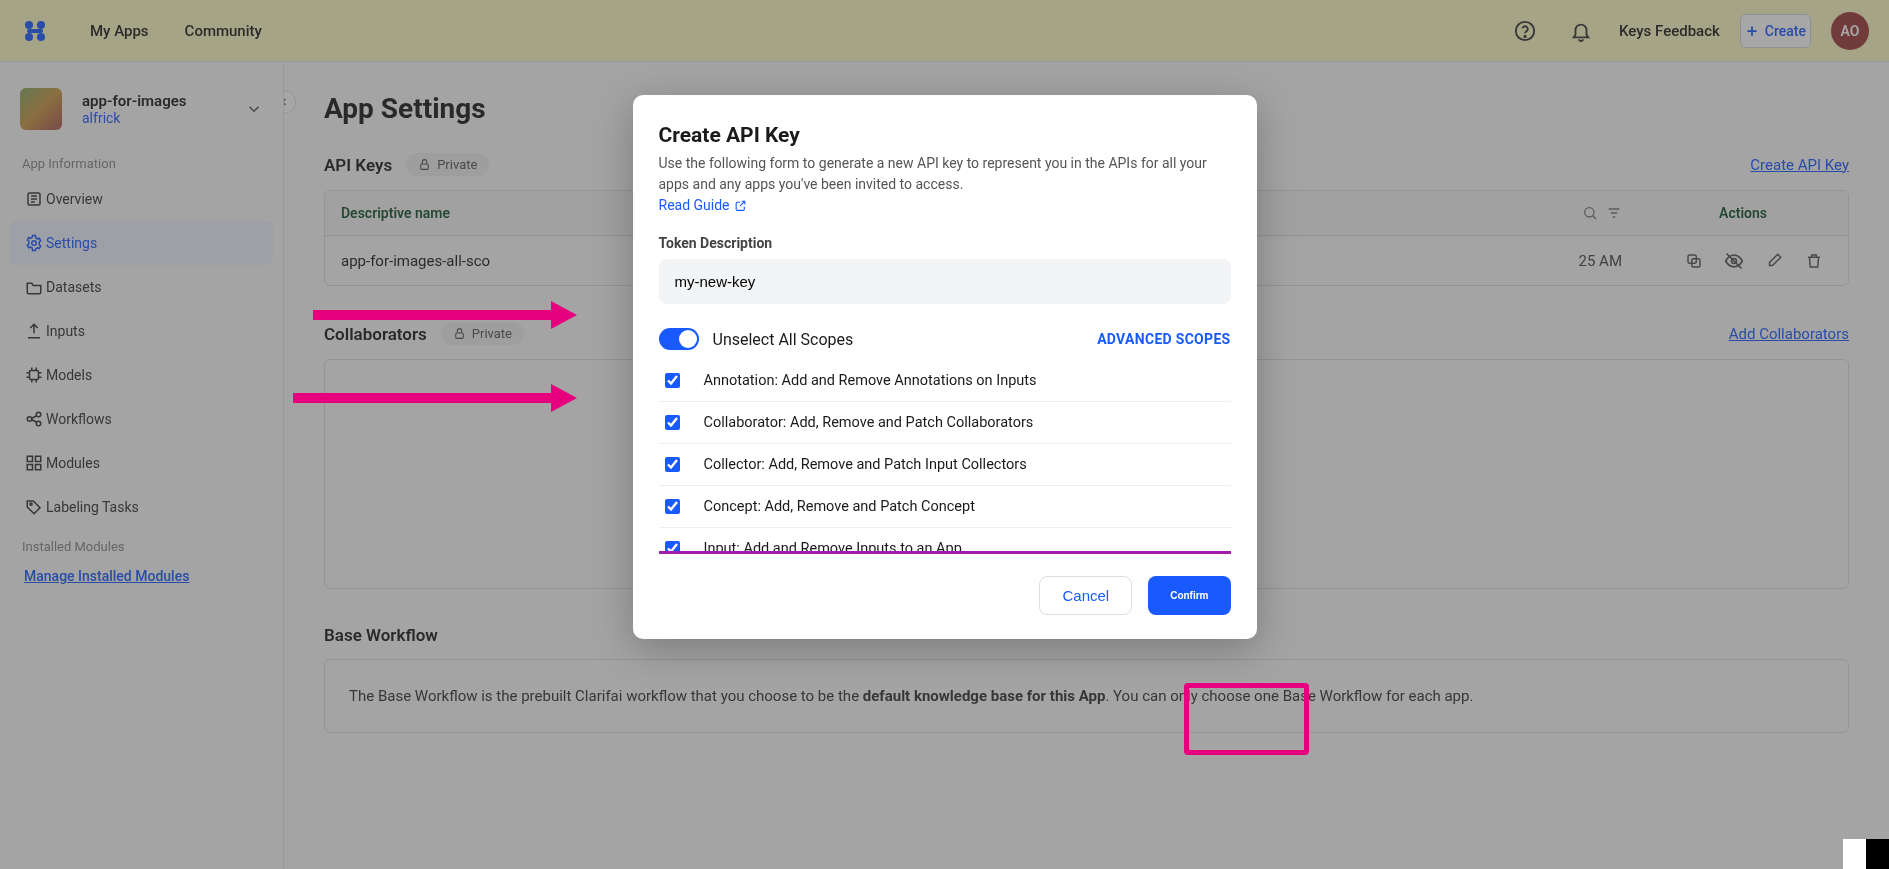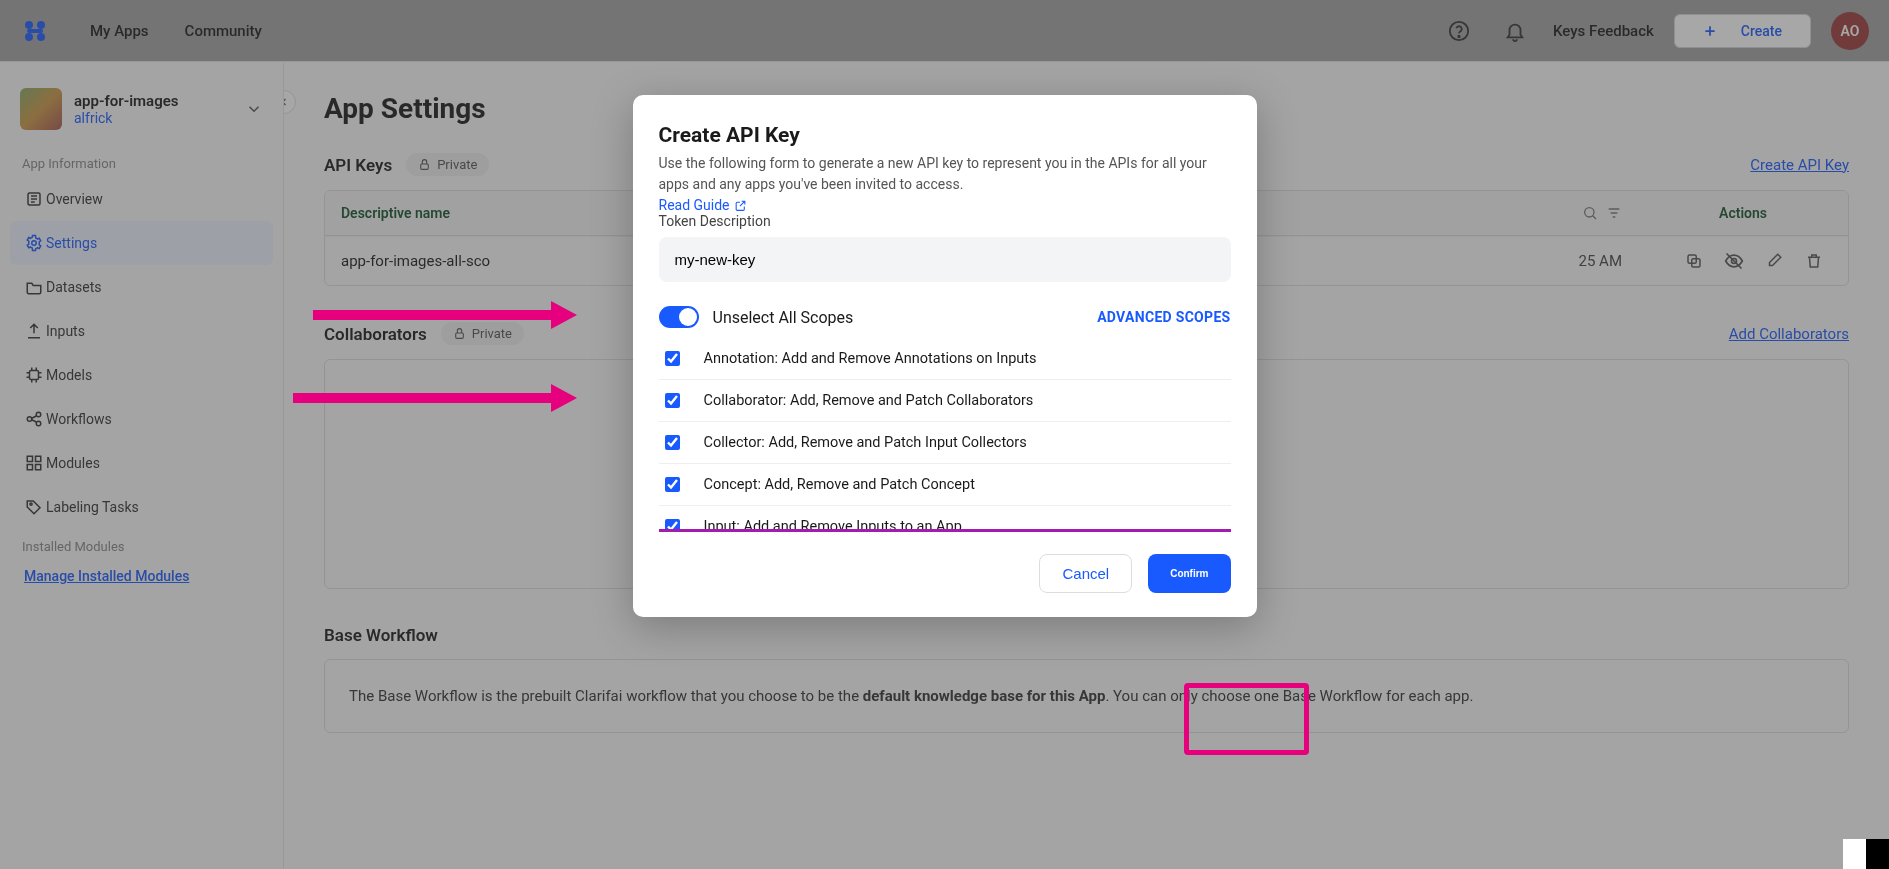--- a/index.html
+++ b/index.html
@@ -1,32 +1,32 @@
 <!DOCTYPE html>
 <html><head>
 <meta charset="utf-8">
 <style>
 * { box-sizing: border-box; margin: 0; padding: 0; }
 body { font-family: -apple-system, BlinkMacSystemFont, "Segoe UI", Roboto, sans-serif; font-size: 14px; color: #1a1a1a; background: #fafafa; overflow: hidden; width: 1889px; height: 869px; position: relative; }
 
 
-.topbar { height: 62px; background: #a3a3a3; border-bottom: 1px solid #e5e5e5; display: flex; align-items: center; padding: 0 20px; }
+.topbar { height: 62px; background: #fef9c3; border-bottom: 1px solid #e5e5e5; display: flex; align-items: center; padding: 0 20px; }
 .logo { width: 30px; height: 30px; margin-right: 40px; display: flex; align-items: center; justify-content: center; }
 .nav-links { display: flex; gap: 36px; }
 .nav-link { color: #1a1a1a; font-weight: 500; font-size: 15px; cursor: pointer; }
 .topbar-right { margin-left: auto; display: flex; align-items: center; gap: 20px; }
 .icon-btn { width: 36px; height: 36px; display: flex; align-items: center; justify-content: center; cursor: pointer; color: #333; }
 .feedback { font-weight: 500; font-size: 15px; cursor: pointer; }
-.create-btn { border: 1px solid #d0d7de; border-radius: 6px; padding: 8px 28px; display: flex; align-items: center; gap: 24px; color: #195aff; font-weight: 500; cursor: pointer; background: #fff; }
+.create-btn { border: 1px solid #d0d7de; border-radius: 6px; padding: 8px 4px; display: flex; align-items: center; gap: 6px; color: #195aff; font-weight: 500; cursor: pointer; background: #fff; }
 .avatar { width: 38px; height: 38px; border-radius: 50%; background: #9d3b3b; color: #fff; display: flex; align-items: center; justify-content: center; font-weight: 600; cursor: pointer; }
 
 
 .body-row { display: flex; height: calc(100% - 62px); }
 .sidebar { width: 284px; background: #fafafa; border-right: 1px solid #e5e5e5; padding: 18px 10px; overflow-y: auto; }
-.app-header { display: flex; align-items: center; gap: 12px; padding: 8px 10px 16px 10px; position: relative; }
+.app-header { display: flex; align-items: center; gap: 20px; padding: 8px 10px 16px 10px; position: relative; }
 .app-thumb { width: 42px; height: 42px; border-radius: 6px; background: linear-gradient(135deg,#8a6,#c94,#a55); }
 .app-name { font-weight: 600; font-size: 15px; }
 .app-user { color: #195aff; font-size: 14px; }
 .section-label { color: #888; font-size: 13px; padding: 10px 12px 6px; }
 .side-item { display: flex; align-items: center; gap: 2px; padding: 12px 14px; border-radius: 6px; cursor: pointer; color: #333; }
 .side-item.active { background: #eef2ff; color: #195aff; }
 .side-item .icon { width: 20px; height: 20px; display: flex; align-items: center; justify-content: center; }
 .manage-link { color: #195aff; text-decoration: underline; font-weight: 500; padding: 8px 14px; display: inline-block; cursor: pointer; }
 
 
@@ -53,21 +53,21 @@
 
 .panel { border: 1px solid #ddd; border-radius: 6px; padding: 24px; font-size: 15px; color: #333; line-height: 1.6; }
 .empty-panel { border: 1px solid #ddd; border-radius: 6px; height: 230px; }
 
 
 .overlay { position: absolute; inset: 0; background: rgba(60,60,60,0.45); display: flex; align-items: flex-start; justify-content: center; padding-top: 95px; }
 .modal { width: 624px; background: #fff; border-radius: 10px; padding: 28px 26px 24px; box-shadow: 0 10px 40px rgba(0,0,0,0.25); }
 .modal h2 { font-size: 21px; font-weight: 700; margin-bottom: 6px; }
 .modal-desc { font-size: 14px; color: #555; line-height: 1.5; }
 .guide-link { color: #195aff; font-size: 14px; display: inline-flex; align-items: center; gap: 4px; cursor: pointer; margin-top: 2px; }
-.field-label { font-size: 14px; color: #444; margin-bottom: 8px; }
+.field-label { font-size: 14px; color: #444; margin-top: 22px; margin-bottom: 8px; font-weight: bold; }
 .text-input { width: 100%; background: #f3f4f6; border: none; border-radius: 8px; padding: 14px 16px; font-size: 15px; outline: none; }
 .scope-row { display: flex; align-items: center; margin-top: 24px; gap: 14px; }
 .toggle { width: 40px; height: 22px; border-radius: 11px; background: #195aff; position: relative; cursor: pointer; }
 .toggle::after { content: ""; position: absolute; right: 2px; top: 2px; width: 18px; height: 18px; background: #fff; border-radius: 50%; }
 .scope-label { font-size: 16px; }
 .adv-link { margin-left: auto; color: #195aff; font-weight: 700; font-size: 14px; letter-spacing: .3px; cursor: pointer; }
 .scope-list { margin-top: 10px; max-height: 194px; overflow-y: scroll; border-bottom: 3px solid #a21caf; }
 .scope-item { display: flex; align-items: center; gap: 24px; padding: 12px 6px; border-bottom: 1px solid #eee; font-size: 14.5px; }
 .scope-item:last-child { border-bottom: none; }
 .chk { width: 15px; height: 15px; accent-color: #195aff; }

